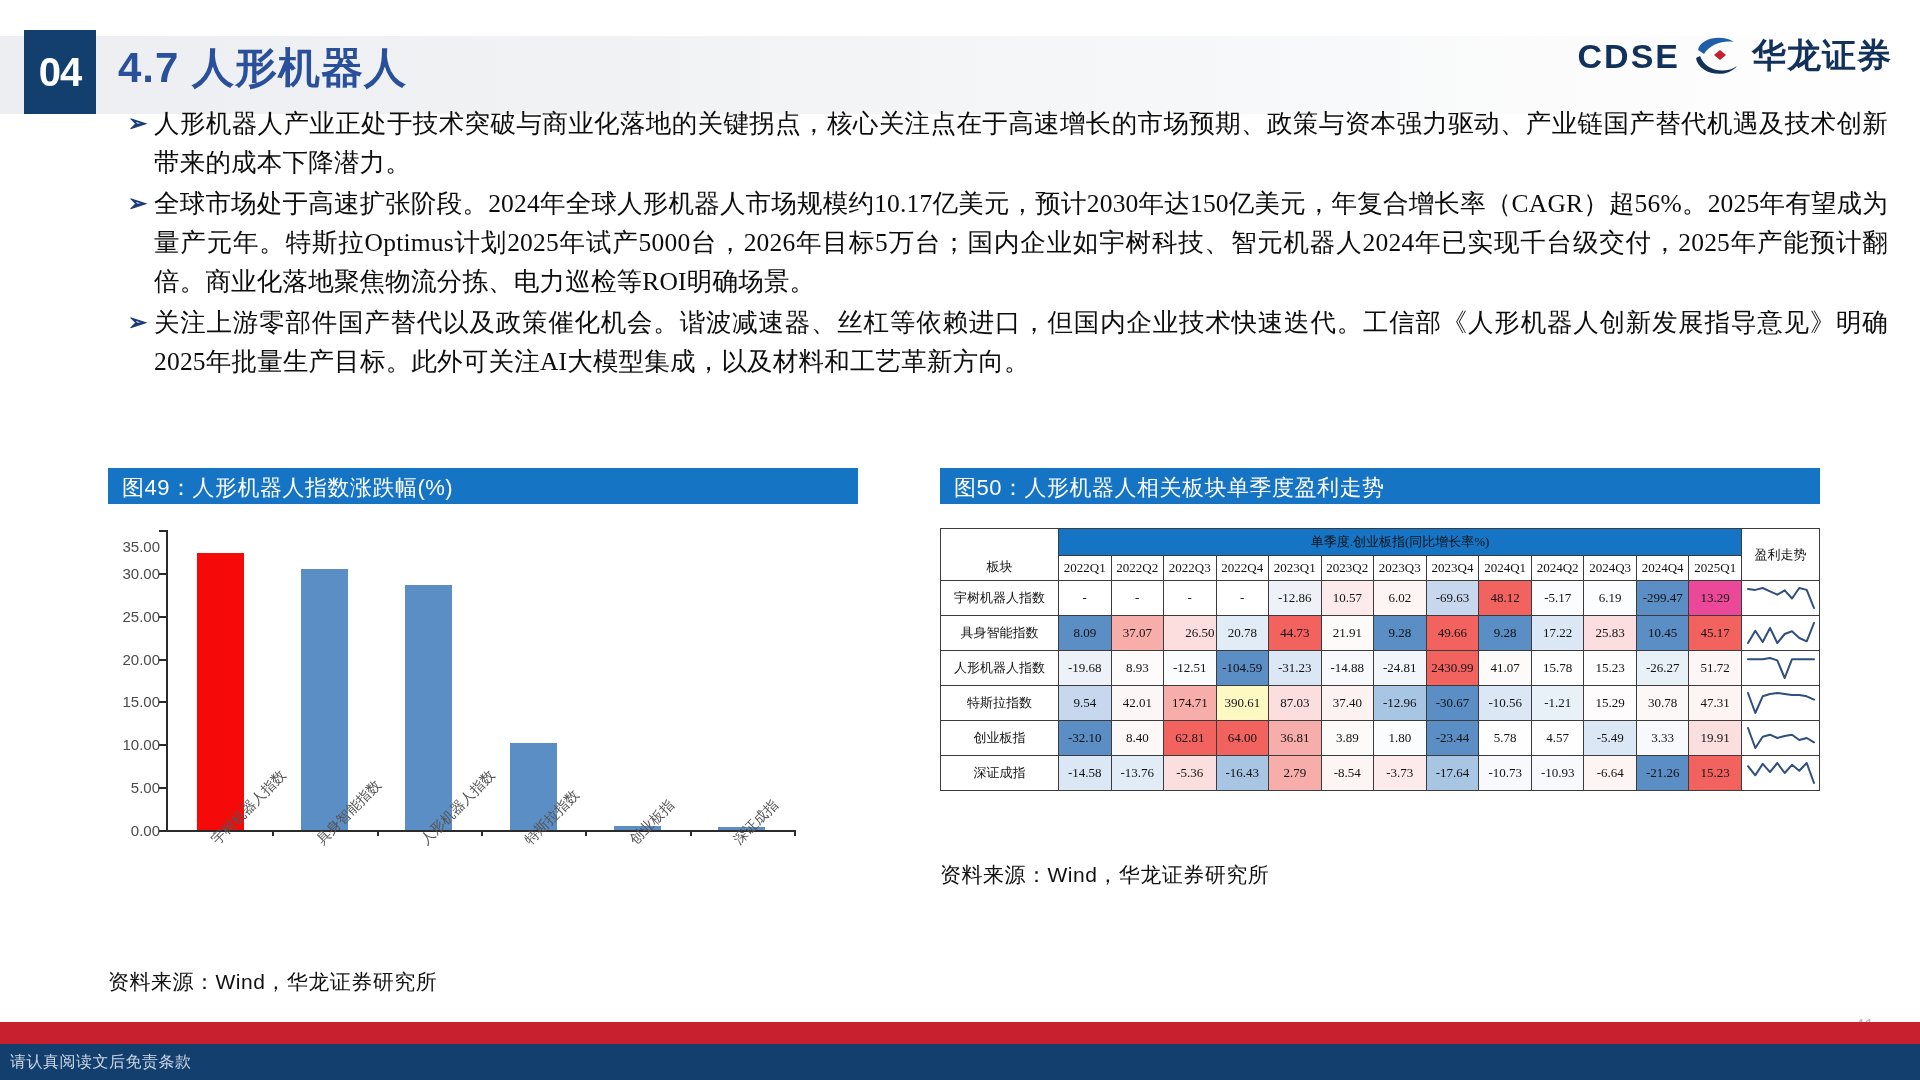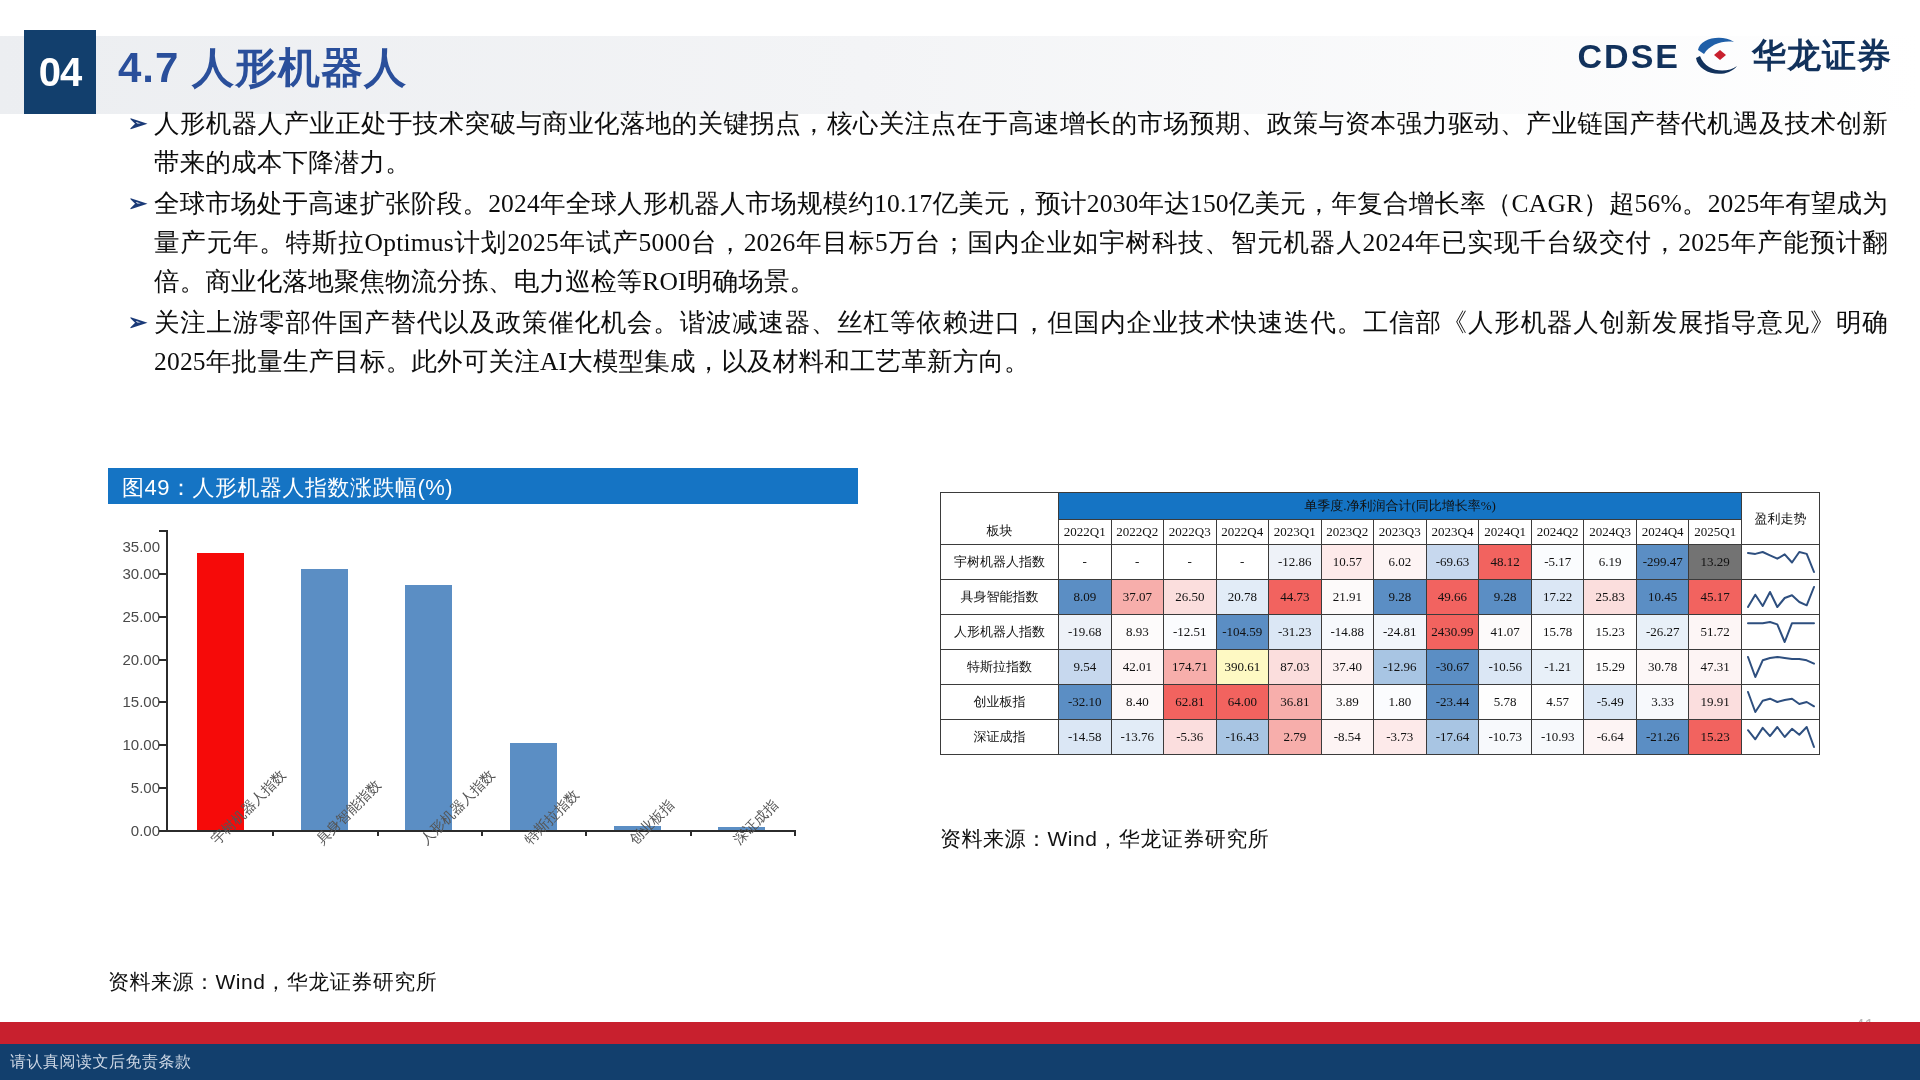--- a/index.html
+++ b/index.html
@@ -215,26 +215,27 @@
       <div class="tick" style="top: 171.429px;"></div>
       <div class="tick" style="top: 128.571px;"></div>
       <div class="tick" style="top: 85.7143px;"></div>
       <div class="tick" style="top: 42.8571px;"></div>
       <div class="tick" style="top: 0px;"></div>
     </div>
   <div id="left-src" class="src-note">资料来源：Wind，华龙证券研究所</div>
 </div>
 
 <div id="right-panel">
+  <div class="panel-title">图50：人形机器人相关板块单季度盈利走势</div>
   <div class="tbl-wrap">
     <table class="heat">
       <thead>
         <tr>
           <th class="corner" rowspan="2">板块</th>
-          <th class="bluehead" colspan="13">单季度.净利润合计(同比增长率%)</th>
+          <th class="bluehead" colspan="13">单季度.创业板指(同比增长率%)</th>
           <th class="trendhead" rowspan="2">盈利走势</th>
         </tr>
         <tr id="qrow">
             <th class="qcol">2022Q1</th>
             <th class="qcol">2022Q2</th>
             <th class="qcol">2022Q3</th>
             <th class="qcol">2022Q4</th>
             <th class="qcol">2023Q1</th>
             <th class="qcol">2023Q2</th>
             <th class="qcol">2023Q3</th>
@@ -254,32 +255,32 @@
             <td class="val" style="background: rgb(255, 255, 255);">-</td>
             <td class="val" style="background: rgb(255, 255, 255);">-</td>
             <td class="val" style="background: rgb(238, 242, 248);">-12.86</td>
             <td class="val" style="background: rgb(253, 234, 234);">10.57</td>
             <td class="val" style="background: rgb(253, 244, 244);">6.02</td>
             <td class="val" style="background: rgb(199, 216, 238);">-69.63</td>
             <td class="val" style="background: rgb(242, 99, 95);">48.12</td>
             <td class="val" style="background: rgb(250, 252, 254);">-5.17</td>
             <td class="val" style="background: rgb(252, 253, 254); text-align: center;">6.19</td>
             <td class="val" style="background: rgb(91, 142, 196);">-299.47</td>
-            <td class="val" style="background: #737373;">13.29</td>
+            <td class="val" style="background: #ec4899;">13.29</td>
             <td class="spark">
               <svg width="72" height="26">
                 <path d="M3.0 4.0 L10.3 4.9 L17.7 3.0 L25.0 6.3 L32.3 9.7 L39.7 5.4 L47.0 13.5 L54.3 3.0 L61.7 4.9 L69.0 23.0" fill="none" stroke="#2e4f7f" stroke-width="2" stroke-linejoin="round" stroke-linecap="round"></path>
               </svg>
             </td>
           </tr>
           <tr>
             <td class="rowlab">具身智能指数</td>
             <td class="val" style="background: rgb(91, 142, 196);">8.09</td>
             <td class="val" style="background: rgb(247, 174, 171);">37.07</td>
-            <td class="val" style="background: rgb(251, 222, 221);">26.50</td>
+            <td class="val" style="background: rgb(251, 222, 221); text-align: right;">26.50</td>
             <td class="val" style="background: rgb(226, 236, 247);">20.78</td>
             <td class="val" style="background: rgb(242, 99, 95);">44.73</td>
             <td class="val" style="background: rgb(253, 250, 250);">21.91</td>
             <td class="val" style="background: rgb(91, 142, 196);">9.28</td>
             <td class="val" style="background: rgb(242, 99, 96);">49.66</td>
             <td class="val" style="background: rgb(91, 142, 196);">9.28</td>
             <td class="val" style="background: rgb(219, 231, 245);">17.22</td>
             <td class="val" style="background: rgb(251, 222, 221);">25.83</td>
             <td class="val" style="background: rgb(91, 142, 196);">10.45</td>
             <td class="val" style="background: rgb(242, 99, 95);">45.17</td>

